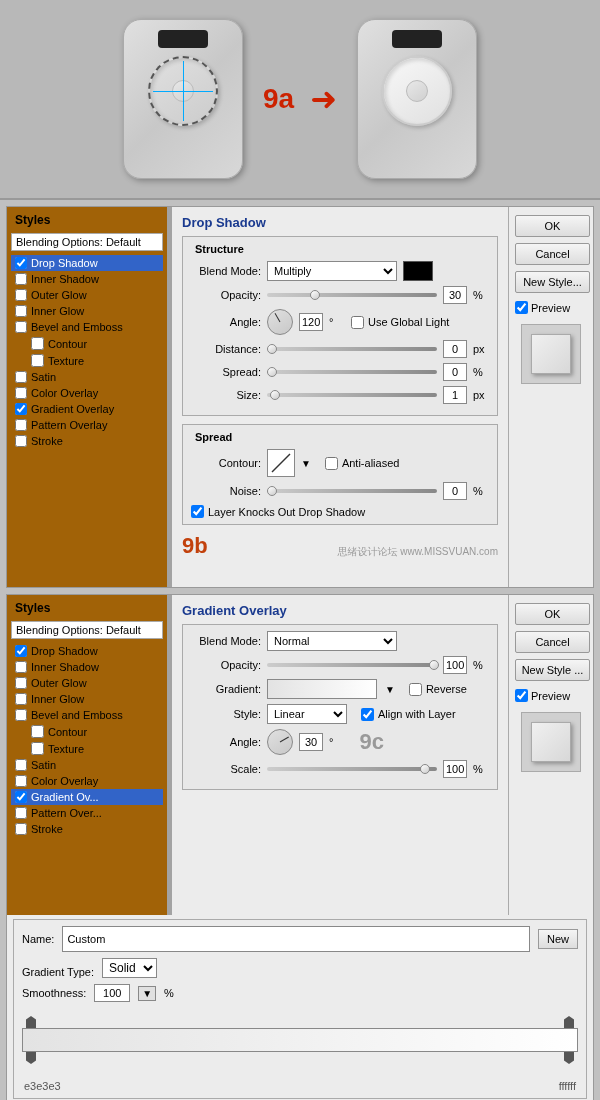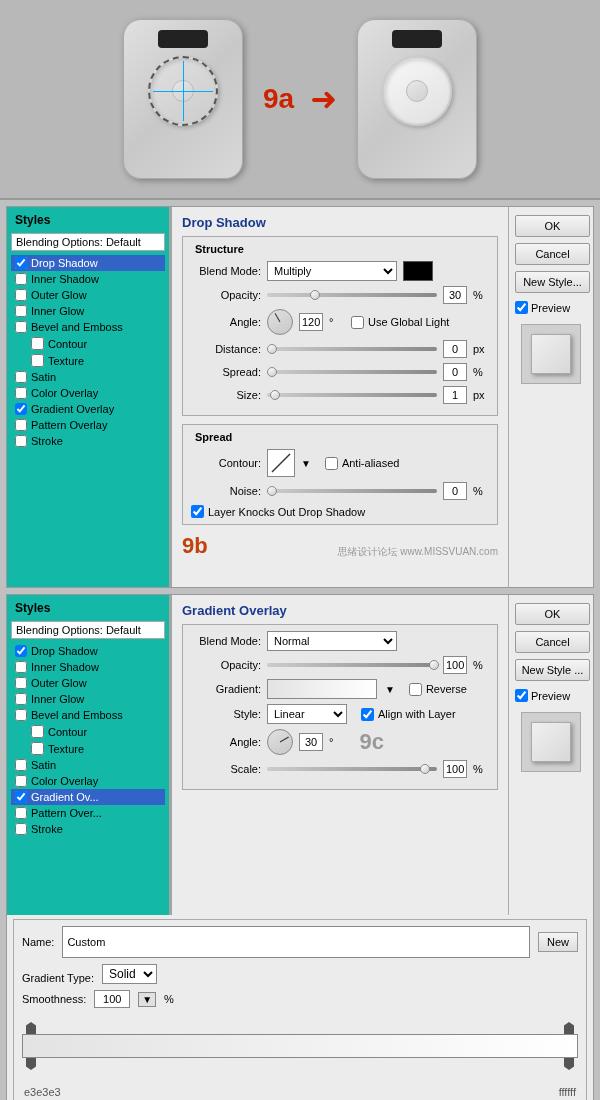--- a/index.html
+++ b/index.html
@@ -115,22 +115,22 @@
       padding: 0;
     }
     .dialog-inner {
       display: flex;
       height: 380px;
     }
 
     
     .styles-panel {
       width: 165px;
-      background: #14b8a6;
-      border-right: 3px solid #a3a3a3;
+      background: #a16207;
+      border-right: 5px solid #a3a3a3;
       padding: 4px;
       flex-shrink: 0;
     }
     .styles-title {
       font-weight: bold;
       font-size: 12px;
       margin-bottom: 4px;
       padding: 2px 4px;
     }
     .blending-options-label {
@@ -342,21 +342,21 @@
     }
     .gradient-name-row {
       display: flex;
       align-items: center;
       gap: 8px;
       margin-bottom: 6px;
     }
     .gradient-name-label { font-size: 11px; }
     .gradient-name-input {
       flex: 1;
-      height: 32px;
+      height: 26px;
       border: 1px solid #888;
       background: #fff;
       font-size: 11px;
       padding: 0 4px;
     }
     .gradient-new-btn {
       width: 40px;
       height: 20px;
       background: linear-gradient(to bottom, #f5f5f5, #ddd);
       border: 1px solid #999;

